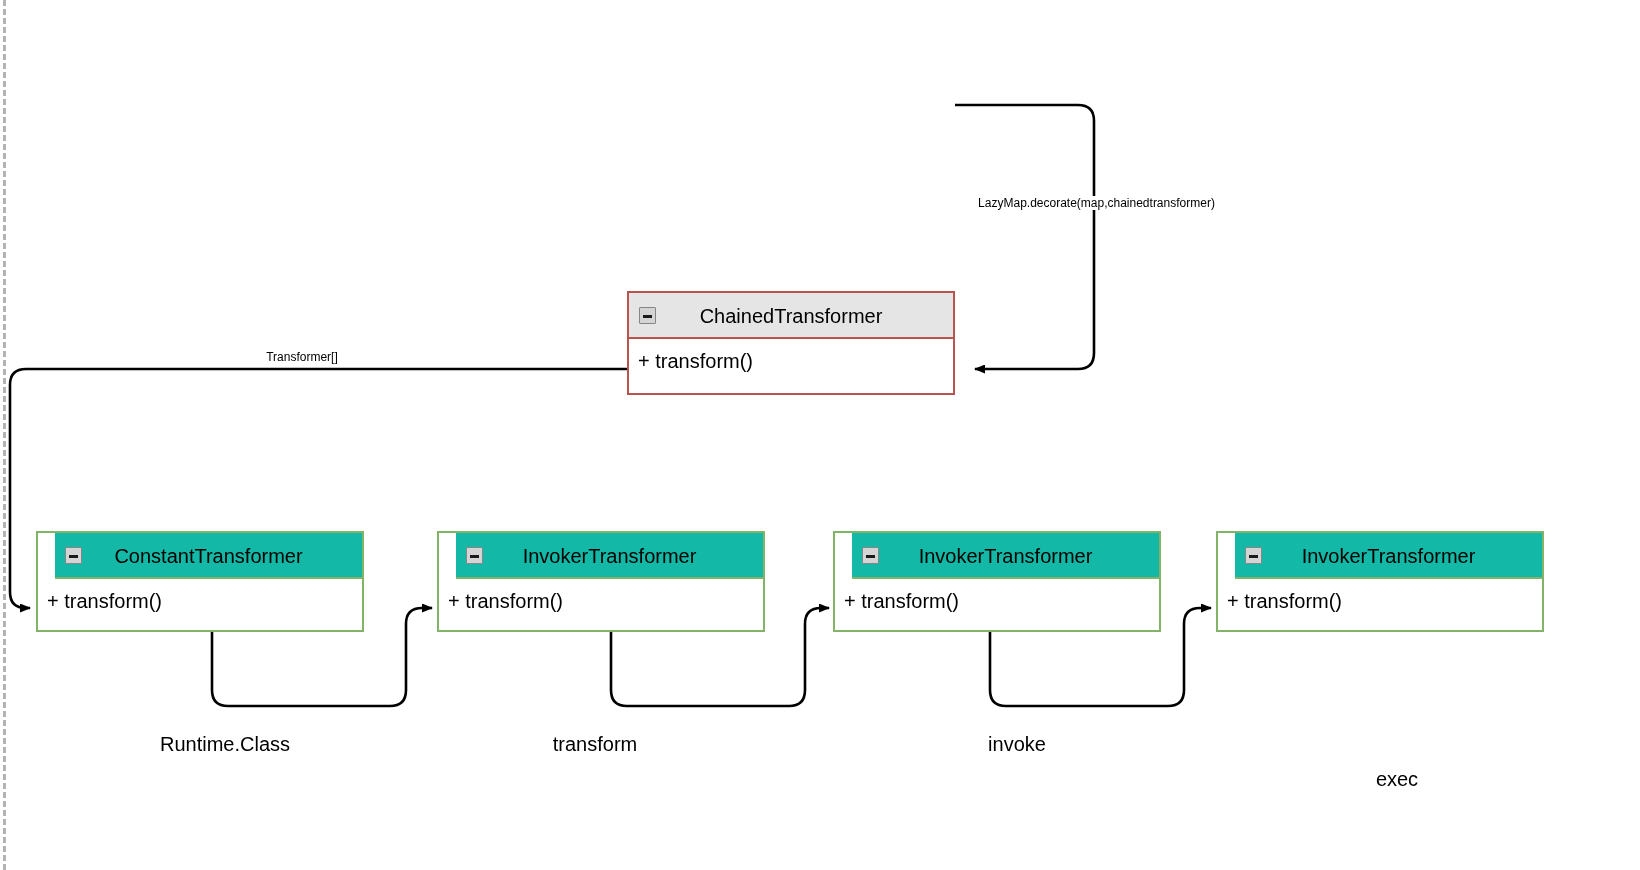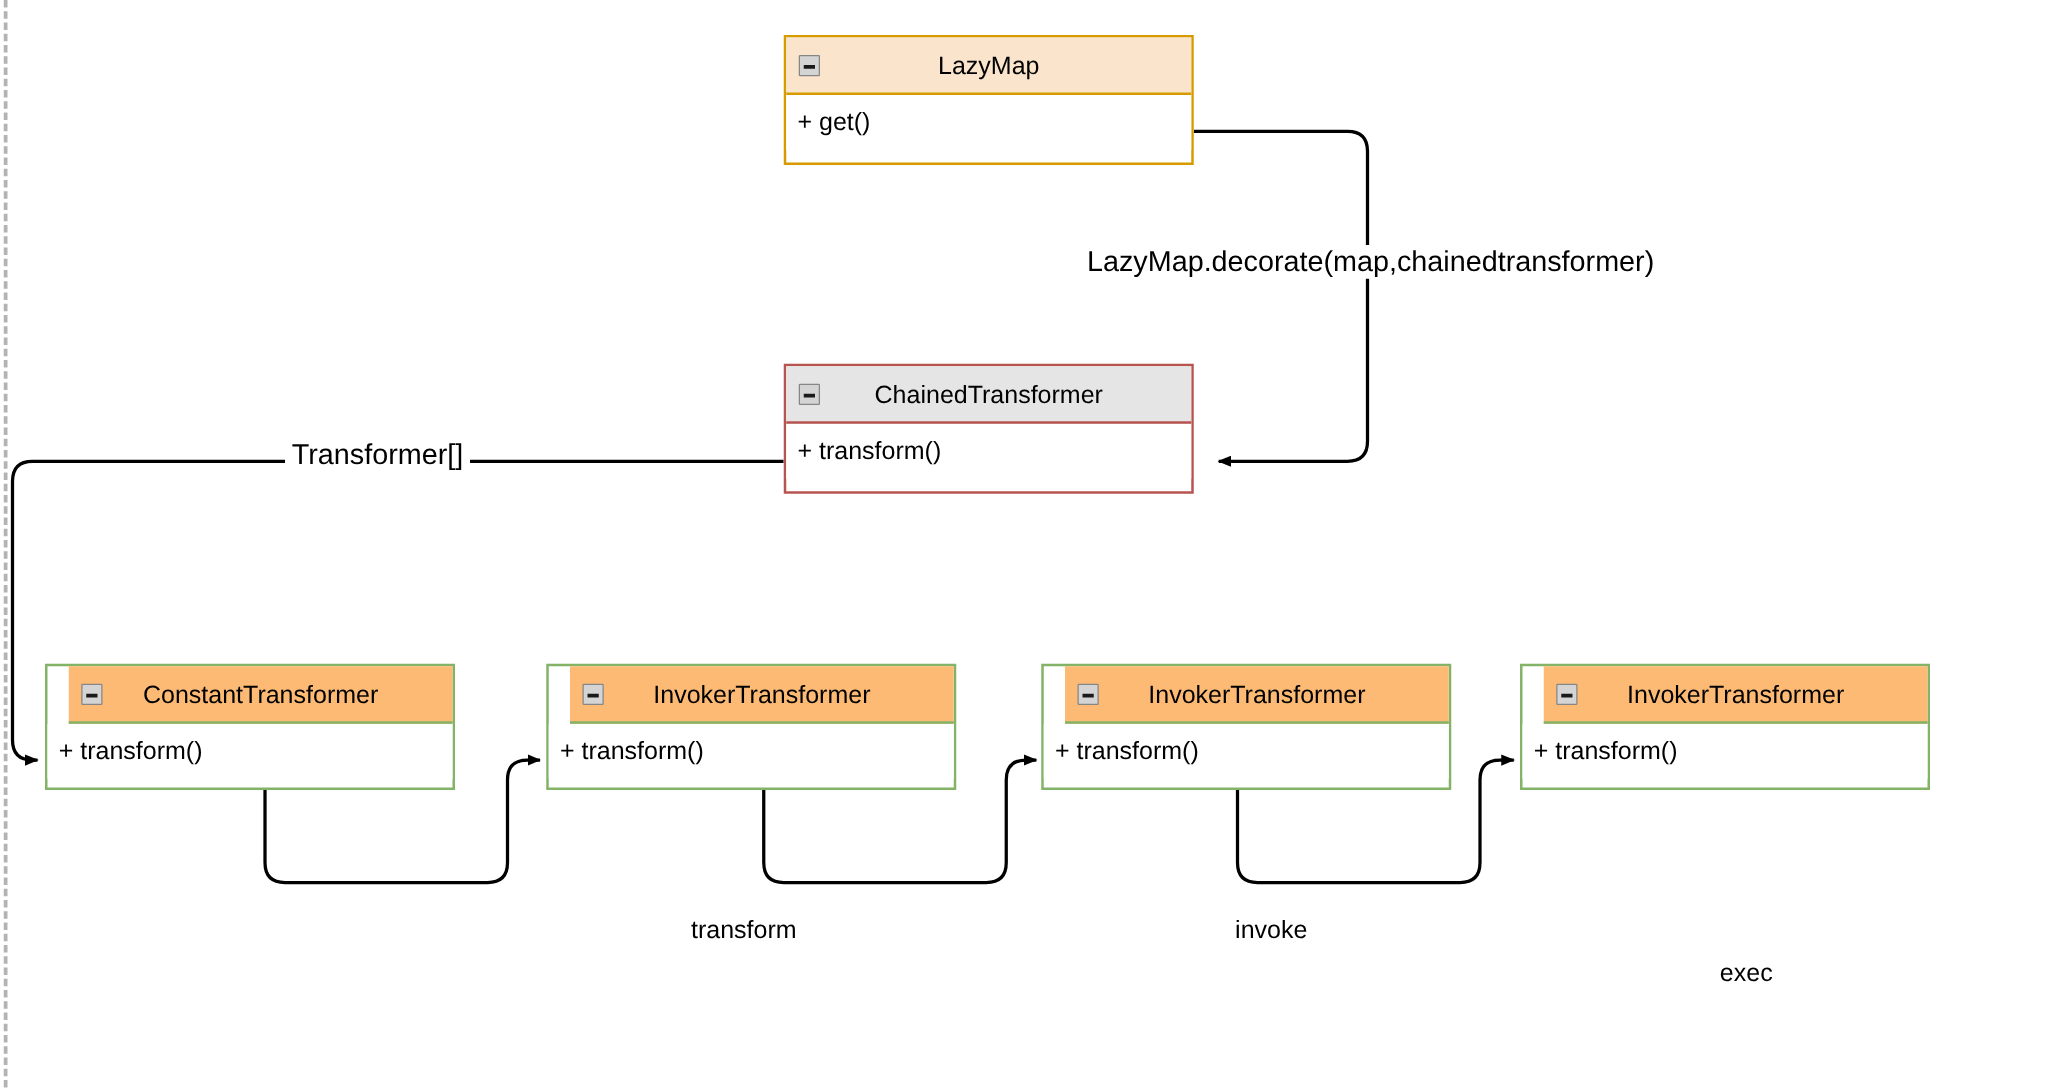--- a/index.html
+++ b/index.html
@@ -103,28 +103,28 @@
   }
   
   .theme-red { border-color: #b85450; }
   .theme-red .uml-header {
     background: #e5e5e5;
     border-bottom-color: #b85450;
   }
   
   .theme-green { border-color: #82b366; }
   .theme-green .uml-header {
-    background: #fdba74;
+    background: #14b8a6;
     border-bottom-color: #82b366;
     margin-left: 17px;
   }
   
   .edge-label {
     position: absolute;
-    font-size: 23px;
+    font-size: 12px;
     color: #000000;
     white-space: nowrap;
     background: #ffffff;
     z-index: 6;
     text-align: center;
   }
   .flow-label {
     position: absolute;
     font-size: 20px;
     color: #000000;
@@ -151,27 +151,20 @@
 
     <path d="M 627 369 L 26 369 Q 10 369 10 385 L 10 592 Q 10 608 26 608 L 30 608" fill="none" stroke="#000000" stroke-width="2.6" marker-end="url(#arrowhead)"></path>
 
     <path d="M 212 632 L 212 690 Q 212 706 228 706 L 390 706 Q 406 706 406 690 L 406 624 Q 406 608 422 608 L 432 608" fill="none" stroke="#000000" stroke-width="2.6" marker-end="url(#arrowhead)"></path>
 
     <path d="M 611 632 L 611 690 Q 611 706 627 706 L 789 706 Q 805 706 805 690 L 805 624 Q 805 608 821 608 L 829 608" fill="none" stroke="#000000" stroke-width="2.6" marker-end="url(#arrowhead)"></path>
 
     <path d="M 990 632 L 990 690 Q 990 706 1006 706 L 1168 706 Q 1184 706 1184 690 L 1184 624 Q 1184 608 1200 608 L 1211 608" fill="none" stroke="#000000" stroke-width="2.6" marker-end="url(#arrowhead)"></path>
   </svg>
 
-  <div class="uml-class theme-orange" style="left:627px; top:28px; width:328px; height:104px;">
-    <div class="uml-header">
-      <span class="collapse-icon"></span>
-      <span>LazyMap</span>
-    </div>
-    <div class="uml-body">+ get()</div>
-  </div>
 
   <div class="uml-class theme-red" style="left:627px; top:291px; width:328px; height:104px;">
     <div class="uml-header">
       <span class="collapse-icon"></span>
       <span>ChainedTransformer</span>
     </div>
     <div class="uml-body">+ transform()</div>
   </div>
 
   <div class="uml-class theme-green" style="left:36px; top:531px; width:328px; height:101px;">
@@ -203,20 +196,21 @@
       <span class="collapse-icon"></span>
       <span>InvokerTransformer</span>
     </div>
     <div class="uml-body">+ transform()</div>
   </div>
 
   <div class="edge-label" style="left:864px; top:196px; width:465px;">LazyMap.decorate(map,chainedtransformer)</div>
 
   <div class="edge-label" style="left:228px; top:350px; width:148px;">Transformer[]</div>
 
+  <div class="flow-label" style="left:90px; top:733px; width:270px;">Runtime.Class</div>
 
   <div class="flow-label" style="left:460px; top:733px; width:270px;">transform</div>
 
   <div class="flow-label" style="left:882px; top:733px; width:270px;">invoke</div>
 
   <div class="flow-label" style="left:1262px; top:768px; width:270px;">exec</div>
 
 </div>
 
 </body></html>

